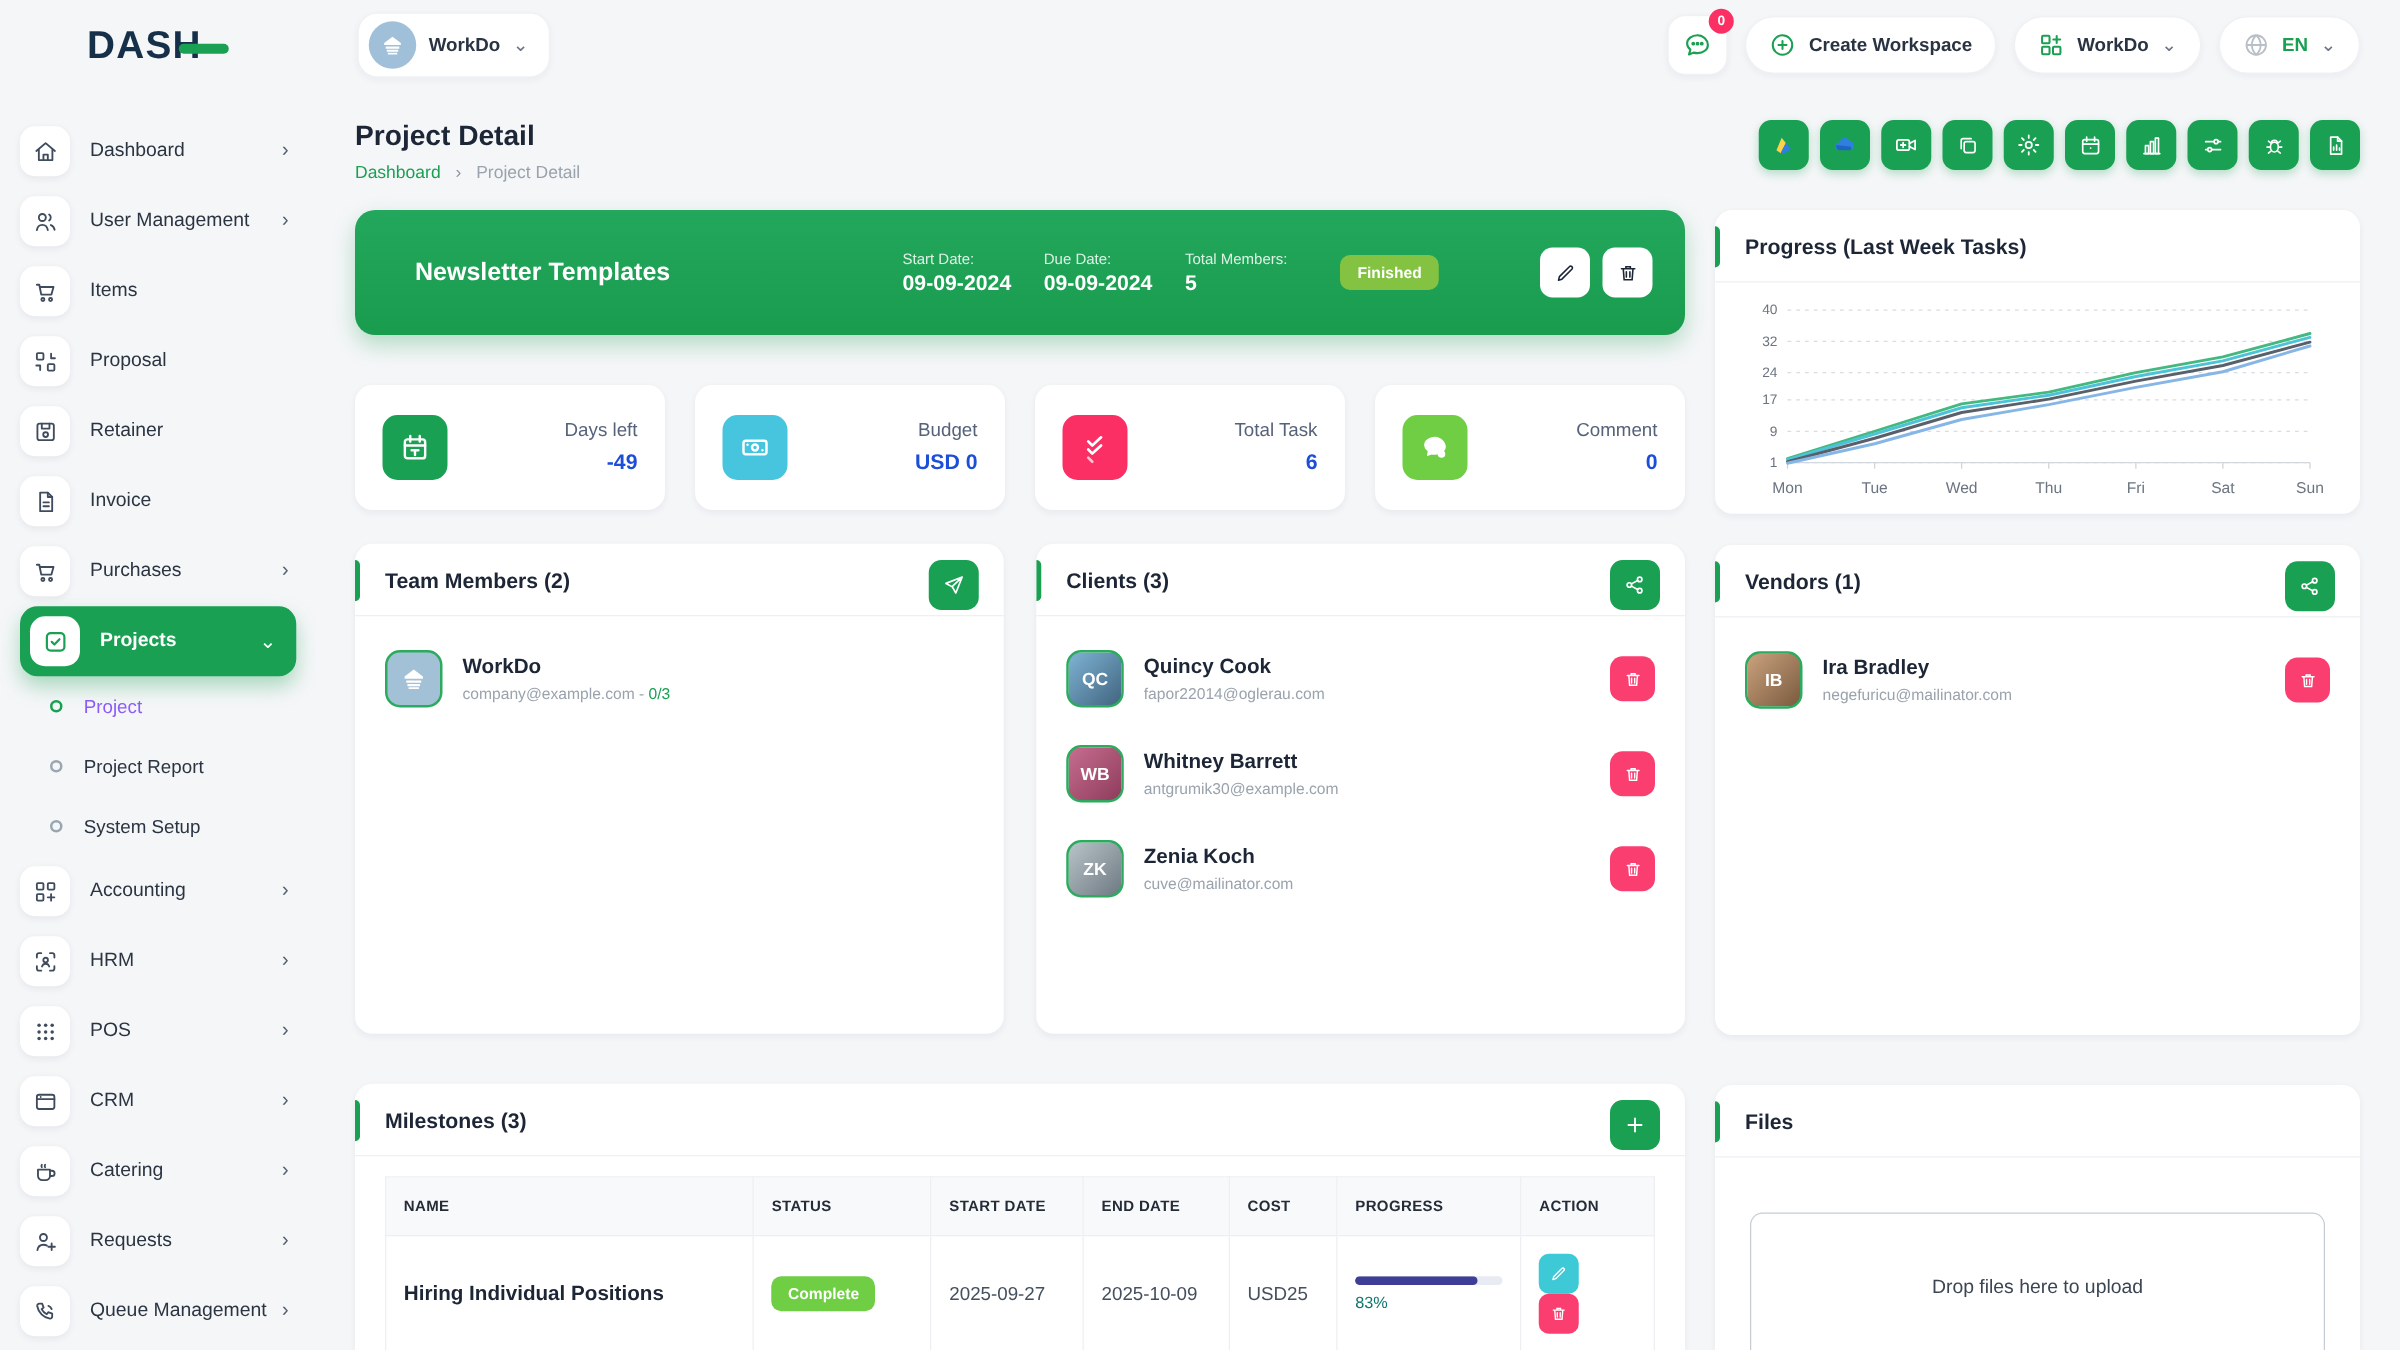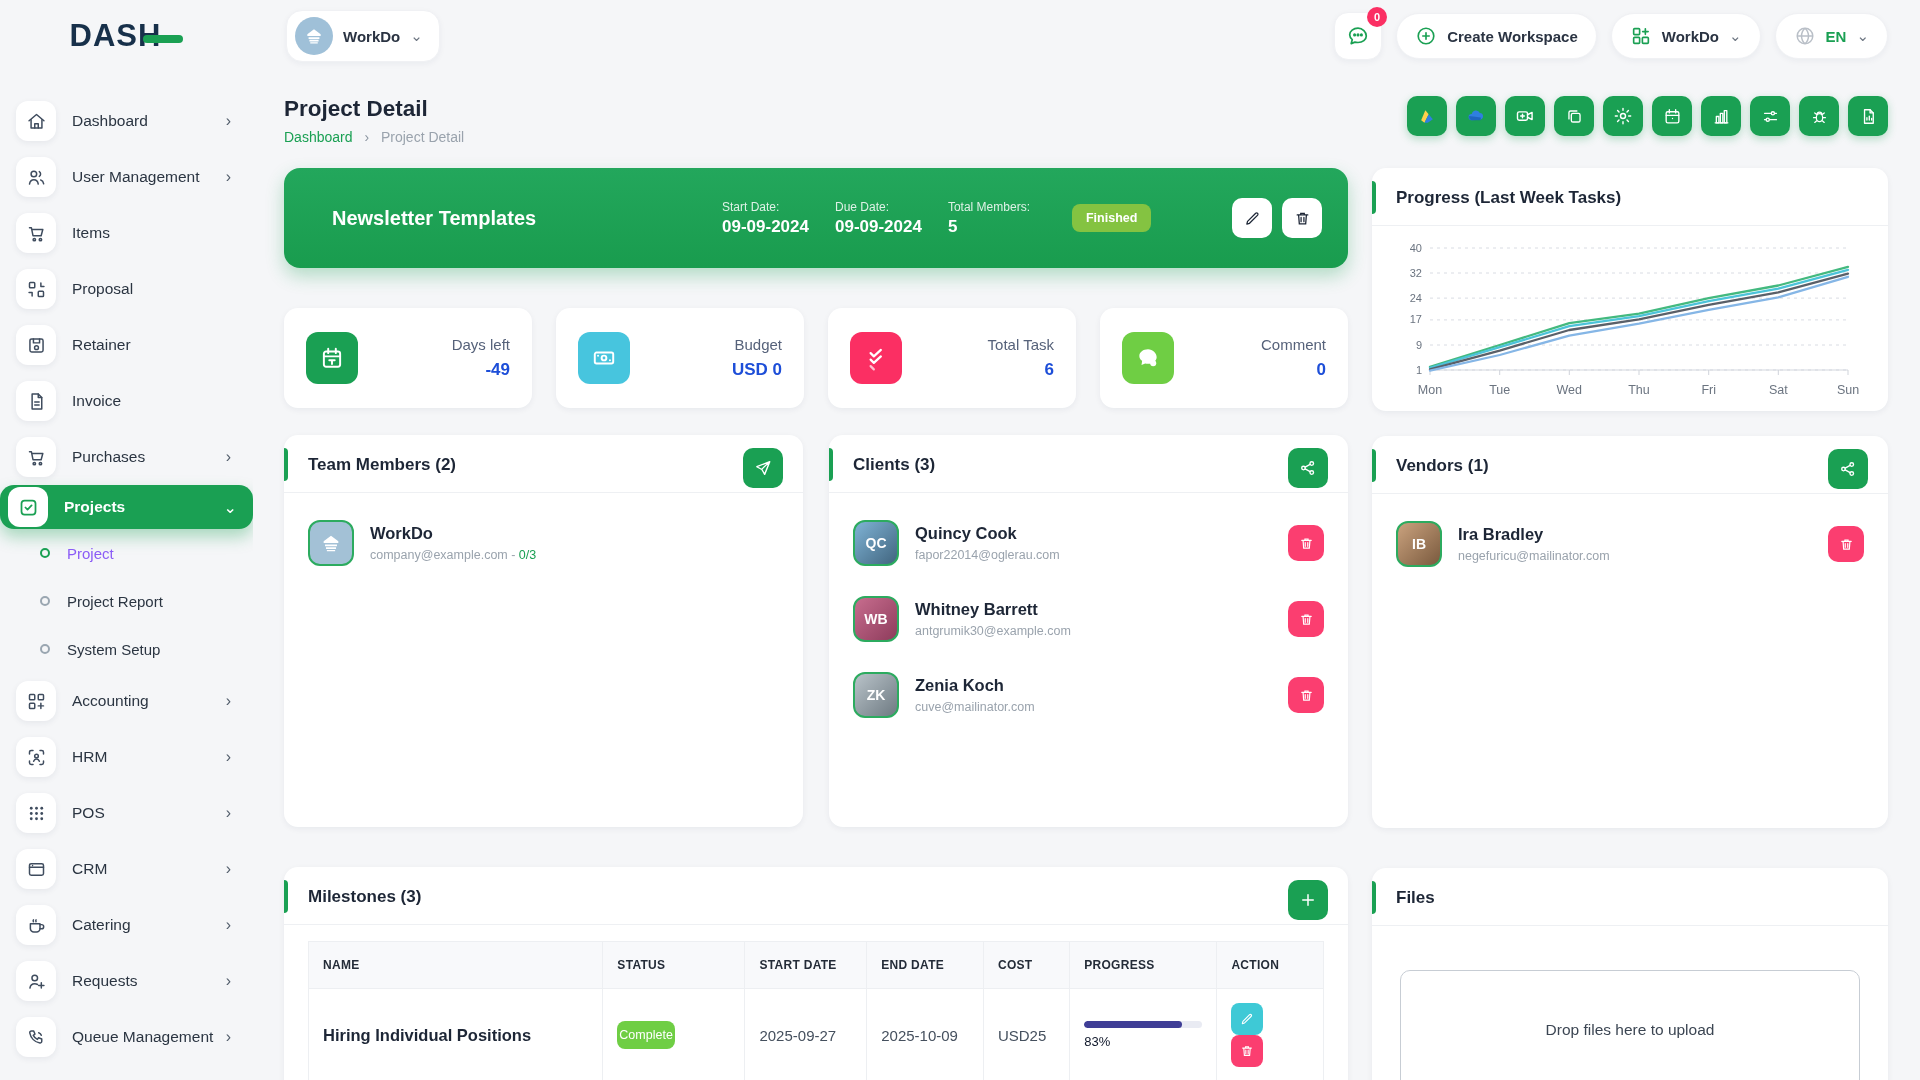--- a/index.html
+++ b/index.html
@@ -21,21 +21,21 @@
   .chat-btn { position:relative; width:48px; height:48px; border-radius:14px; background:#fff; border:1px solid #f0f1f4; box-shadow:0 2px 6px rgba(25,42,70,.05); display:flex; align-items:center; justify-content:center; cursor:pointer; }
   .chat-badge { position:absolute; top:-6px; right:-6px; min-width:20px; height:20px; border-radius:10px; background:#fb2f63; color:#fff; font-size:11px; font-weight:700; display:flex; align-items:center; justify-content:center; padding:0 5px; }
   .top-pill { height:46px; padding:0 18px; }
 
   
   .sidebar { position:absolute; top:72px; left:0; width:253px; bottom:0; padding-top:21px; overflow:hidden; }
   .nav-item { height:56px; display:flex; align-items:center; padding-left:16px; cursor:pointer; }
   .nav-tile { width:40px; height:40px; background:#fff; border-radius:12px; box-shadow:0 2px 6px rgba(25,42,70,.07); display:flex; align-items:center; justify-content:center; color:#3f4c5e; flex:0 0 40px; }
   .nav-label { margin-left:16px; font-size:15.5px; font-weight:500; color:#2b3542; }
   .nav-chev { margin-left:auto; margin-right:22px; color:#55606e; font-size:16px; }
-  .nav-active { margin:0 0; padding-left:0; height:44px; background:#1aa053; border-radius:14px; box-shadow:0 8px 16px rgba(26,160,83,.35); display:flex; align-items:center; padding-left:8px; cursor:pointer;text-align:center; }
+  .nav-active { margin:0 16px; padding-left:0; height:56px; background:#1aa053; border-radius:14px; box-shadow:0 8px 16px rgba(26,160,83,.35); display:flex; align-items:center; padding-left:8px; cursor:pointer;text-align:center; }
   .nav-active .nav-tile { color:#1aa053; box-shadow:none; }
   .nav-active .nav-label { color:#fff; font-weight:700; }
   .nav-active .nav-chev { color:#fff; margin-right:16px; }
   .sub-item { height:48px; display:flex; align-items:center; padding-left:40px; cursor:pointer; }
   .bullet { width:10px; height:10px; border-radius:50%; border:2.5px solid #9aa6b1; }
   .bullet.on { border-color:#1aa053; }
   .sub-label { margin-left:17px; font-size:15px; color:#2b3542; }
   .sub-label.on { color:#8b5cf6; }
 
   
@@ -97,25 +97,25 @@
   .xaxis-text { font-size:12.5px; fill:#6b7480; }
 
   
   .milestones { margin-top:40px; height:430px; overflow:hidden; }
   .tbl { width:calc(100% - 48px); margin:16px 24px 0; border-collapse:collapse; }
   .tbl th, .tbl td { border:1px solid #edeff2; text-align:left; }
   .tbl th { background:#f8f9fb; font-size:12px; font-weight:700; color:#242c38; letter-spacing:.3px; padding:16px 14px; text-transform:uppercase; }
   .tbl td { padding:14px 14px; vertical-align:middle; }
   .cell-name { font-size:16.5px; font-weight:700; color:#1d2636; }
   .cell-txt { font-size:15px; color:#45505e; }
-  .badge { display:inline-block; padding:7px 2px; border-radius:8px; font-size:12.5px; font-weight:400; color:#fff; }
+  .badge { display:inline-block; padding:7px 13px; border-radius:8px; font-size:12.5px; font-weight:700; color:#fff; }
   .badge-green { background:#6fce44; }
   .pbar { width:118px; height:7px; background:#e9ebf3; border-radius:4px; overflow:hidden; }
   .pfill { height:100%; background:#3f3e96; border-radius:4px; }
-  .plabel { font-size:13px; color:#0f172a; margin-top:6px; }
+  .plabel { font-size:13px; color:#0f766e; margin-top:6px; }
   .act-btn { width:32px; height:32px; border:none; border-radius:8px; color:#fff; display:inline-flex; align-items:center; justify-content:center; cursor:pointer; margin-right:8px; }
   .act-edit { background:#3ec9d6; }
   .act-del { background:#fb3e70; }
 
   
   .progress-card { height:243px; }
   .vendors-card { margin-top:25px; height:392px; overflow:hidden; }
   .files-card { margin-top:40px; height:320px; overflow:hidden; }
   .dropzone { margin:44px 28px 0; height:120px; border:1px solid #c7cdd4; border-radius:10px; display:flex; align-items:center; justify-content:center; font-size:15.5px; color:#3c4653; cursor:pointer; }
 </style>

